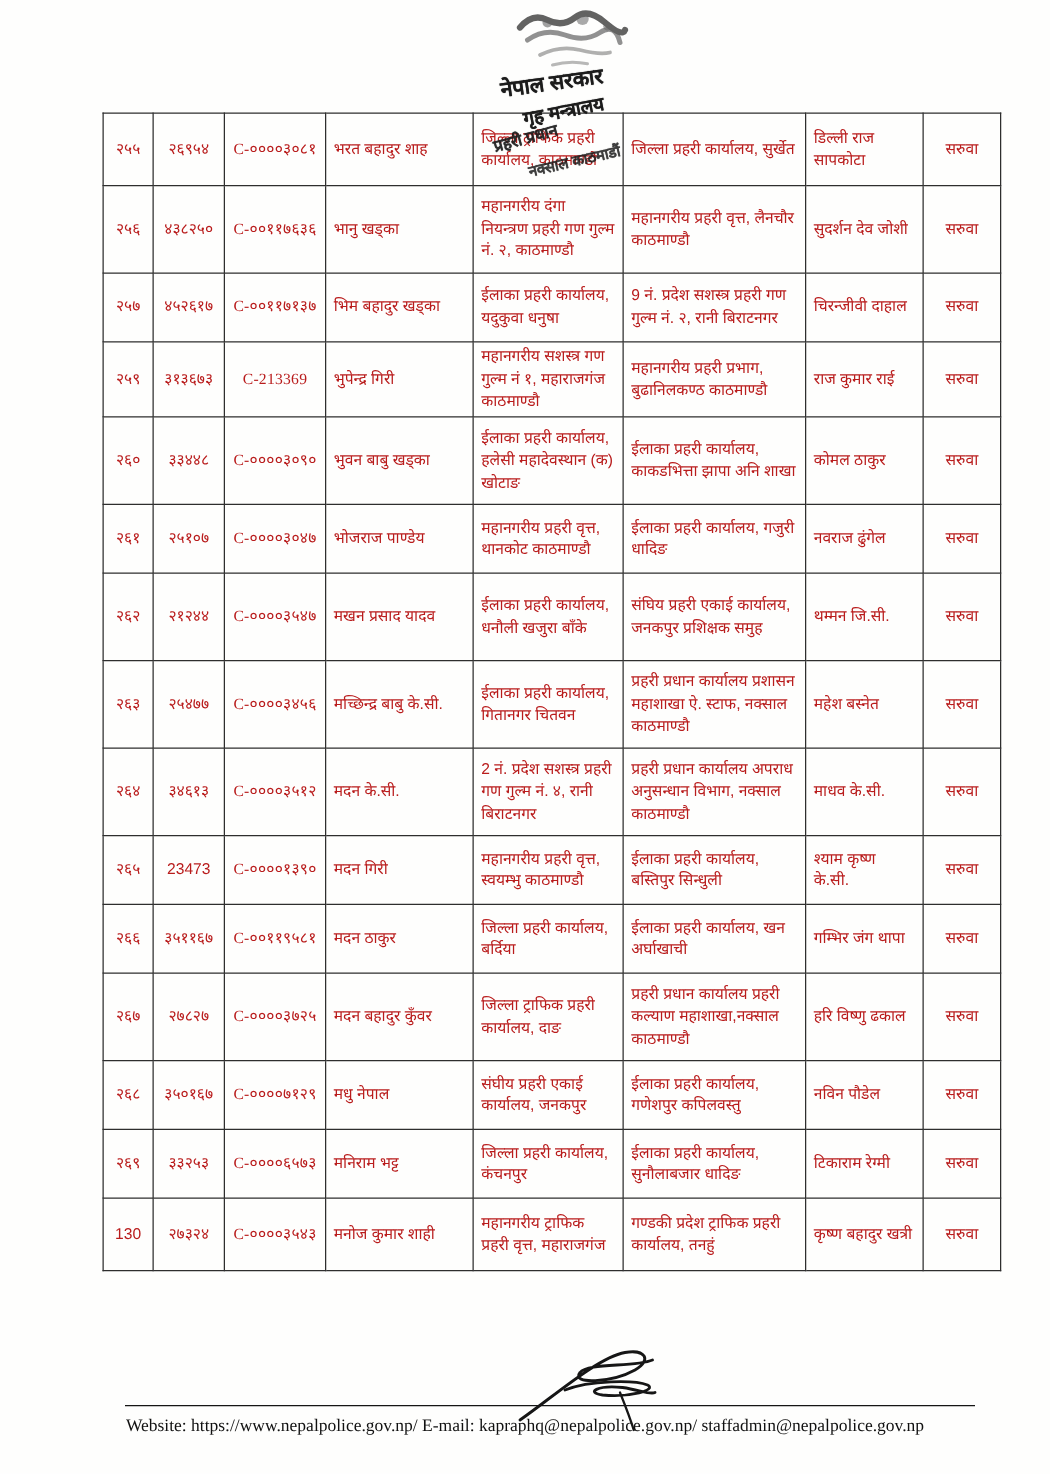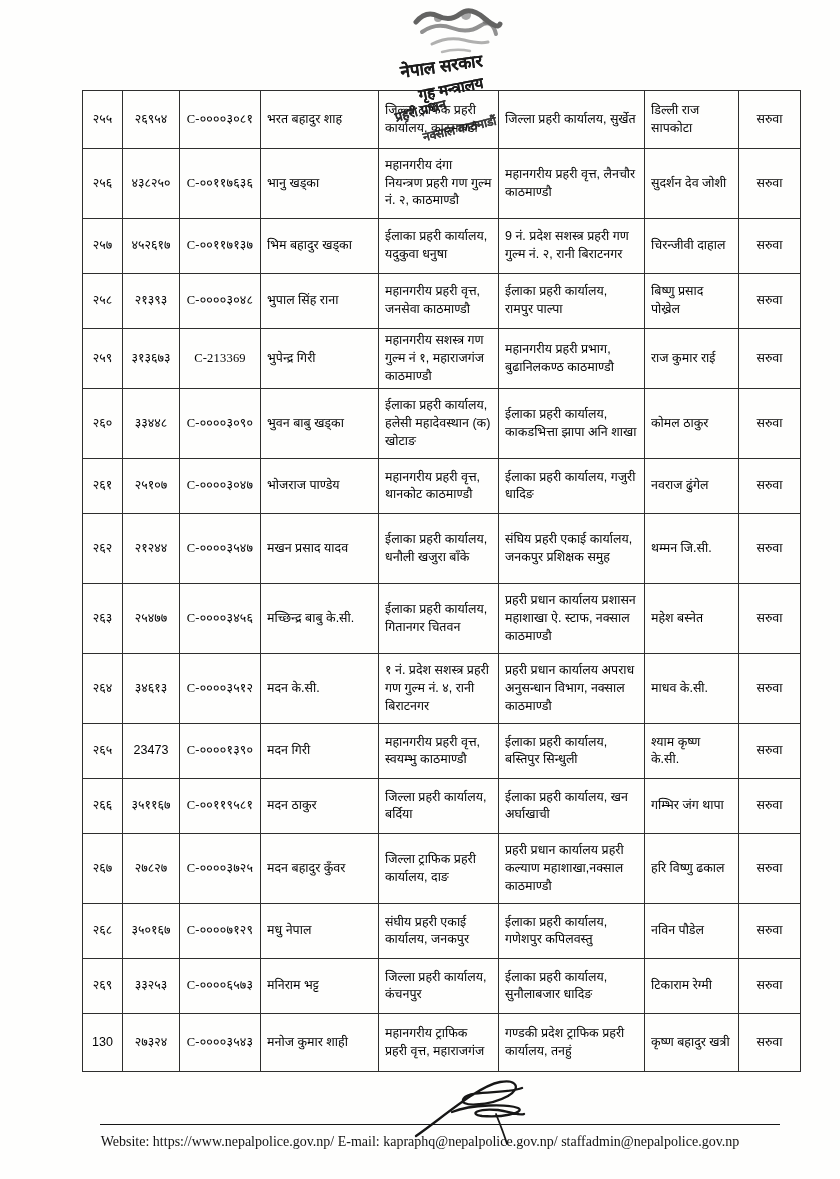--- a/index.html
+++ b/index.html
@@ -1,21 +1,21 @@
 <!DOCTYPE html>
 <html><head>
 <meta charset="utf-8">
 <style>
   html,body{margin:0;padding:0;background:#ffffff;}
   body{width:840px;height:1179px;font-family:"Liberation Sans",sans-serif;}
   .page{position:relative;width:840px;height:1179px;background:#fefefdff;overflow:hidden;}
 
   
   table.transfer{position:absolute;left:82px;top:90px;width:718px;border-collapse:collapse;
-    table-layout:fixed;color:#000000;}
+    table-layout:fixed;color:#b91c1c;}
   table.transfer td{border:1.7px solid #2e2e2e;font-size:12.5px;line-height:1.42;
     padding:3px 6px;vertical-align:middle;word-wrap:break-word;}
   td.ctr{text-align:center;padding:3px 2px;}
   td.code{text-align:center;padding:3px 2px;font-size:12px;letter-spacing:.2px;font-family:Liberation Serif, serif;}
   tr.r1{height:58px}  tr.r2{height:70px}  tr.r3{height:55px}  tr.r4{height:55px}
   tr.r5{height:58px}  tr.r6{height:70px}  tr.r7{height:55px}  tr.r8{height:70px}
   tr.r9{height:70px}  tr.r10{height:70px} tr.r11{height:55px} tr.r12{height:55px}
   tr.r13{height:70px} tr.r14{height:55px} tr.r15{height:55px} tr.r16{height:58px}
 
   
@@ -93,30 +93,20 @@
         <tr class="r3">
       <td class="ctr">२५७</td>
       <td class="ctr">४५२६१७</td>
       <td class="code">C-००११७१३७</td>
       <td>भिम बहादुर खड्का</td>
       <td>ईलाका प्रहरी कार्यालय, यदुकुवा धनुषा</td>
       <td>9 नं. प्रदेश सशस्त्र प्रहरी गण गुल्म नं. २, रानी बिराटनगर</td>
       <td>चिरन्जीवी दाहाल</td>
       <td class="ctr">सरुवा</td>
     </tr>
-        <tr class="r4">
-      <td class="ctr">२५८</td>
-      <td class="ctr">२१३९३</td>
-      <td class="code">C-००००३०४८</td>
-      <td>भुपाल सिंह राना</td>
-      <td>महानगरीय प्रहरी वृत्त, जनसेवा काठमाण्डौ</td>
-      <td>ईलाका प्रहरी कार्यालय, रामपुर पाल्पा</td>
-      <td>बिष्णु प्रसाद पोख्रेल</td>
-      <td class="ctr">सरुवा</td>
-    </tr>
         <tr class="r5">
       <td class="ctr">२५९</td>
       <td class="ctr">३१३६७३</td>
       <td class="code">C-213369</td>
       <td>भुपेन्द्र गिरी</td>
       <td>महानगरीय सशस्त्र गण गुल्म नं १, महाराजगंज काठमाण्डौ</td>
       <td>महानगरीय प्रहरी प्रभाग, बुढानिलकण्ठ काठमाण्डौ</td>
       <td>राज कुमार राई</td>
       <td class="ctr">सरुवा</td>
     </tr>
@@ -158,21 +148,21 @@
       <td>ईलाका प्रहरी कार्यालय, गितानगर चितवन</td>
       <td>प्रहरी प्रधान कार्यालय प्रशासन महाशाखा ऐ. स्टाफ, नक्साल काठमाण्डौ</td>
       <td>महेश बस्नेत</td>
       <td class="ctr">सरुवा</td>
     </tr>
         <tr class="r10">
       <td class="ctr">२६४</td>
       <td class="ctr">३४६१३</td>
       <td class="code">C-००००३५१२</td>
       <td>मदन के.सी.</td>
-      <td>१ नं. प्रदेश सशस्त्र प्रहरी गण गुल्म नं. ४, रानी बिराटनगर</td>
+      <td>2 नं. प्रदेश सशस्त्र प्रहरी गण गुल्म नं. ४, रानी बिराटनगर</td>
       <td>प्रहरी प्रधान कार्यालय अपराध अनुसन्धान विभाग, नक्साल काठमाण्डौ</td>
       <td>माधव के.सी.</td>
       <td class="ctr">सरुवा</td>
     </tr>
         <tr class="r11">
       <td class="ctr">२६५</td>
       <td class="ctr">23473</td>
       <td class="code">C-००००१३९०</td>
       <td>मदन गिरी</td>
       <td>महानगरीय प्रहरी वृत्त, स्वयम्भु काठमाण्डौ</td>

